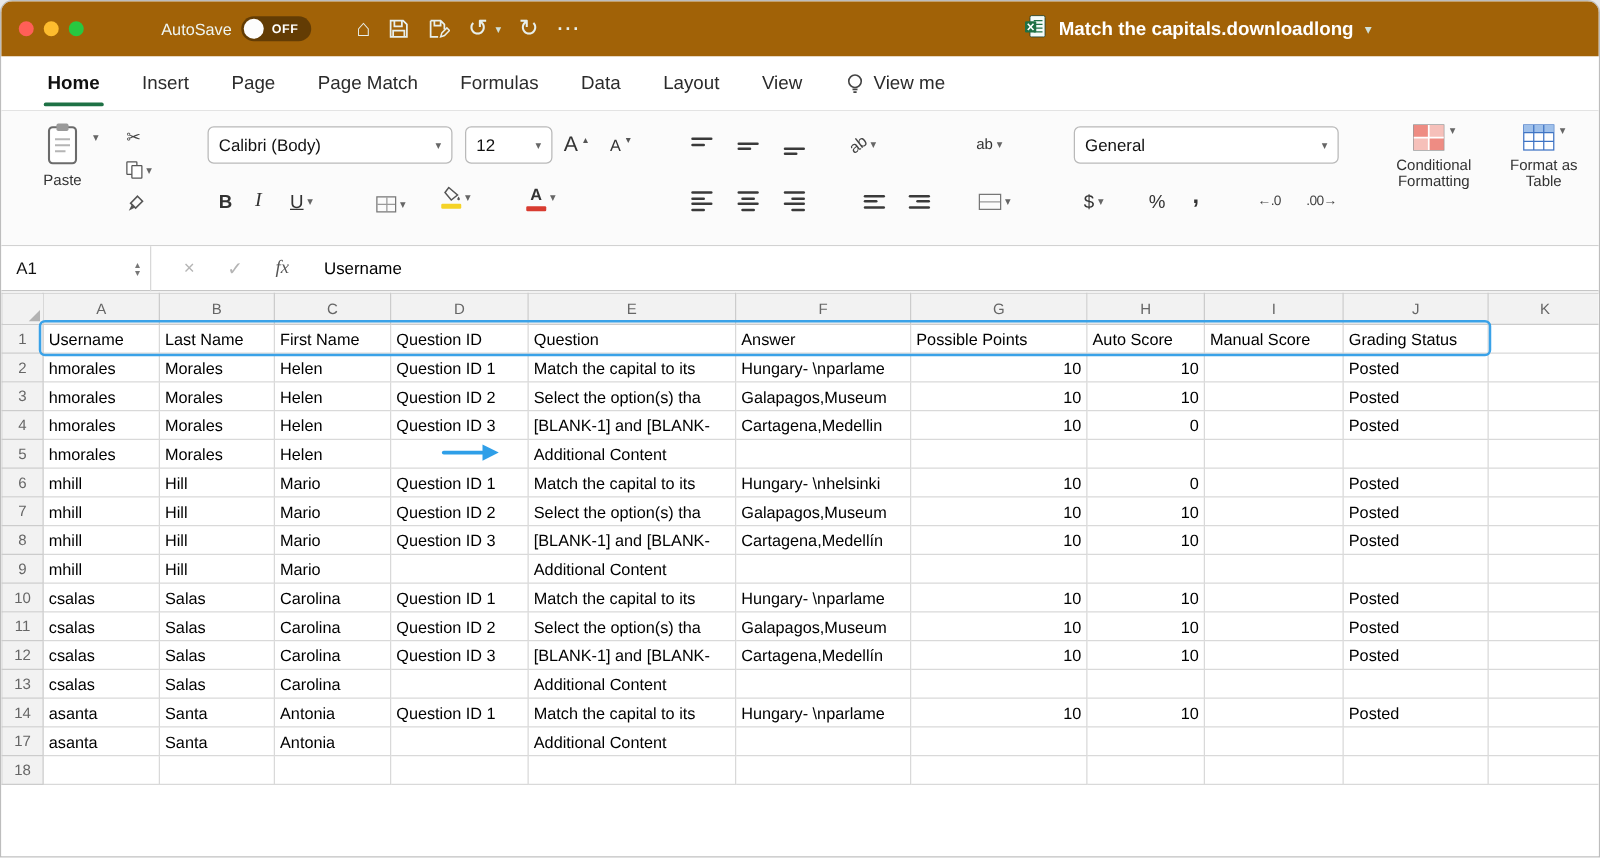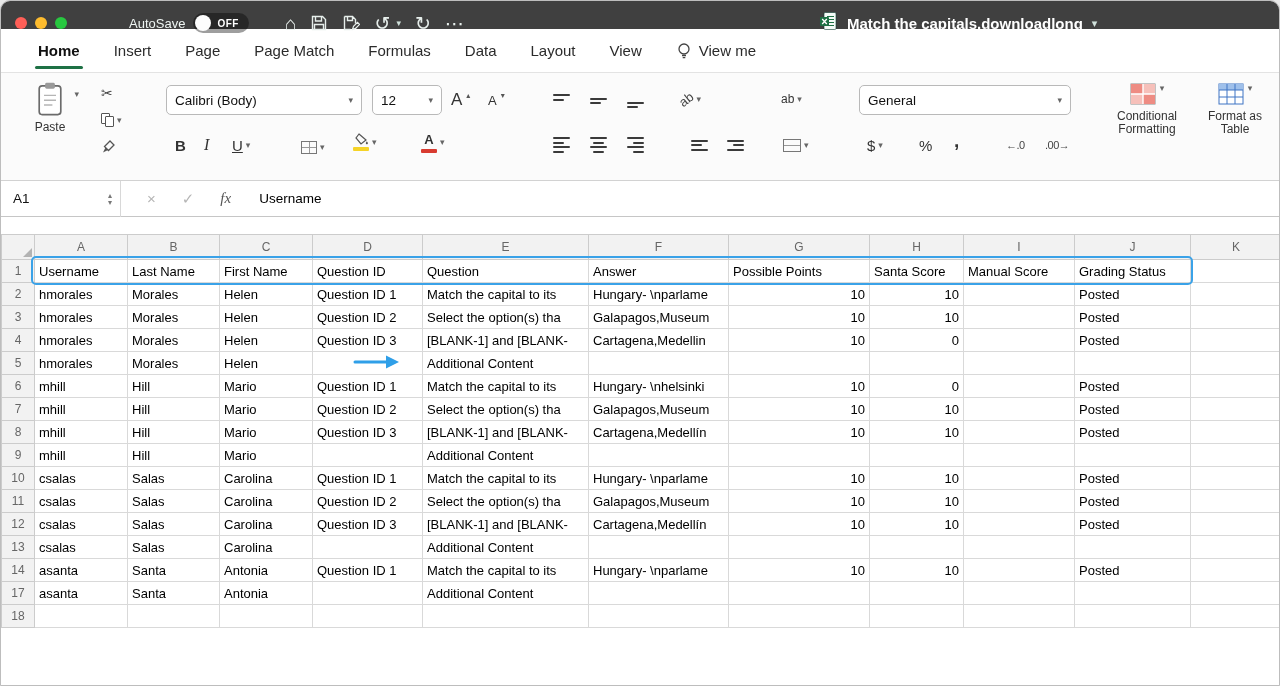--- a/index.html
+++ b/index.html
@@ -1,21 +1,21 @@
 <!DOCTYPE html>
 <html><head>
 <meta charset="utf-8">
 <style>
   * { box-sizing: border-box; margin: 0; padding: 0; }
   html,body { background:#e8e8e8; font-family:"Liberation Sans", sans-serif; }
   .app { position:relative; width:1280px; height:686px; background:#fff; overflow:hidden;
          border-radius:10px 10px 0 0; border:1px solid #bdbdbd; }
 
   
-  .titlebar { position:relative; height:28px; background:#404040; }
+  .titlebar { position:relative; height:44px; background:#a16207; }
   .traffic { position:absolute; left:14px; top:16px; display:flex; gap:8px; }
   .traffic span { width:12px; height:12px; border-radius:50%; display:block; }
   .tl-close { background:#ff5f57; } .tl-min { background:#febc2e; } .tl-zoom { background:#28c840; }
   .autosave { position:absolute; left:128px; top:0; height:44px; display:flex; align-items:center; gap:8px; color:#eef5f2; font-size:13px; }
   .toggle { width:56px; height:20px; background:rgba(0,0,0,0.38); border-radius:10px; display:flex; align-items:center; padding:2px 6px 2px 2px; gap:6px; }
   .knob { width:16px; height:16px; background:#fdfdfd; border-radius:50%; }
   .toggle .state { color:#fff; font-size:10px; font-weight:700; letter-spacing:.5px; }
   .tb-icons { position:absolute; left:284px; top:0; height:44px; display:flex; align-items:center; gap:14px; color:#e7efec; }
   .tb-ic { font-size:19px; line-height:1; display:inline-flex; align-items:center; }
   .tb-ic svg { display:block; }
@@ -430,21 +430,21 @@
         <tbody>
           <tr>
             <th>1</th>
             <td>Username</td>
             <td>Last Name</td>
             <td>First Name</td>
             <td>Question ID</td>
             <td>Question</td>
             <td>Answer</td>
             <td>Possible Points</td>
-            <td>Santa Score</td>
+            <td>Auto Score</td>
             <td>Manual Score</td>
             <td>Grading Status</td>
             <td></td>
           </tr>
           <tr>
             <th>2</th>
             <td>hmorales</td>
             <td>Morales</td>
             <td>Helen</td>
             <td>Question ID 1</td>

